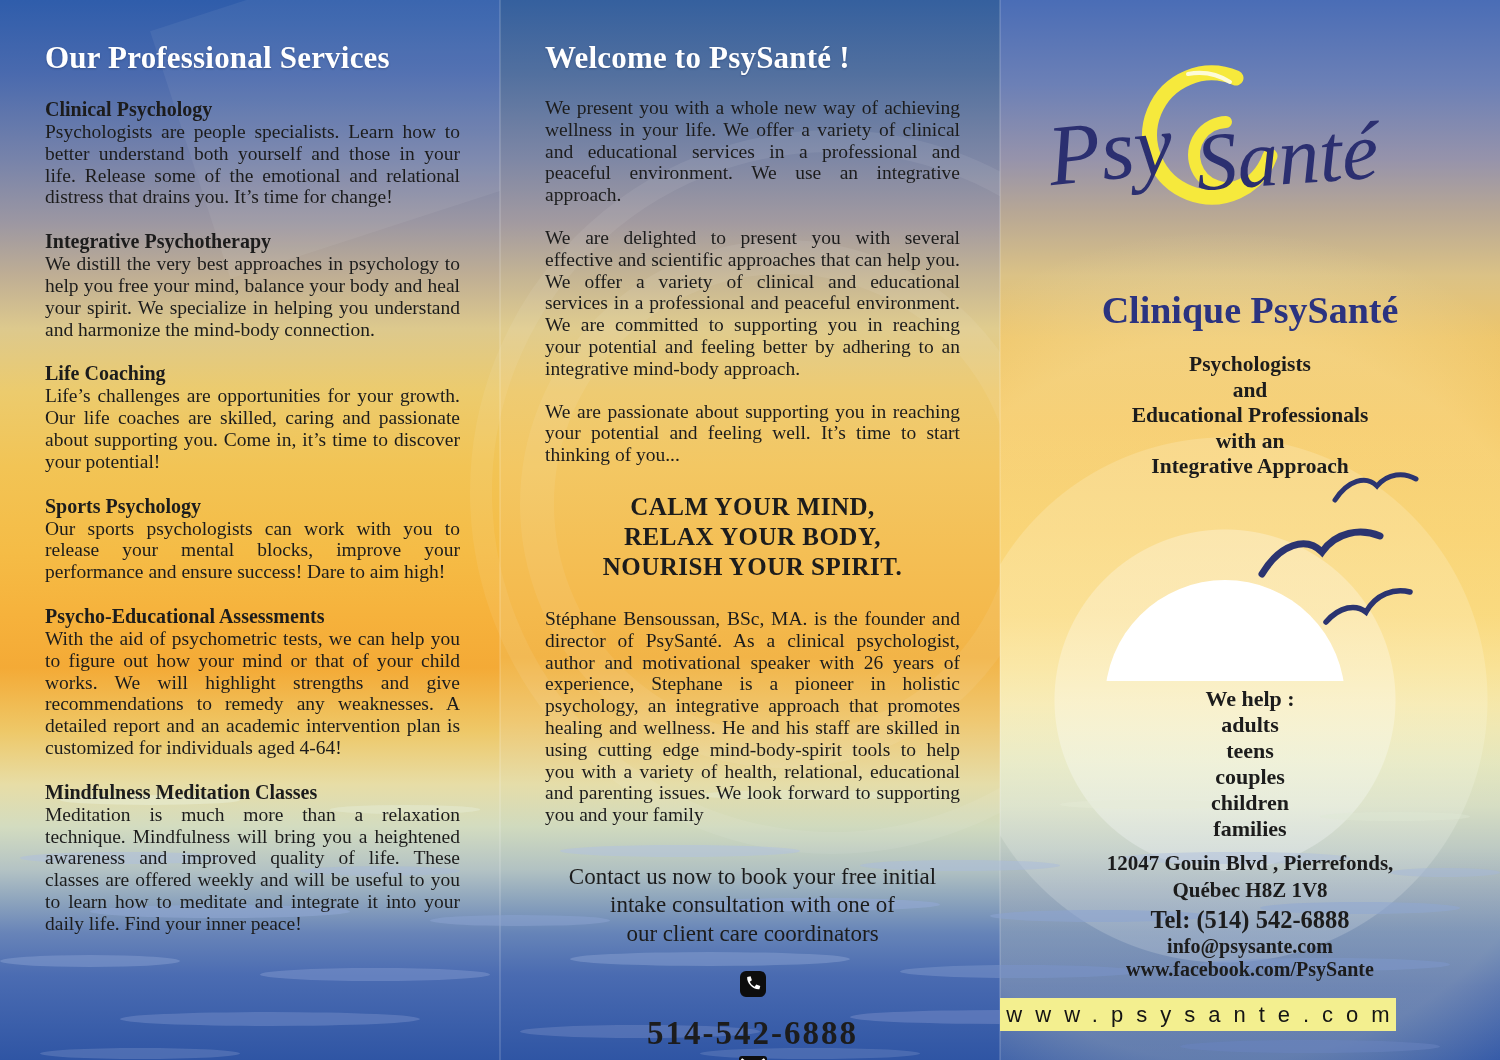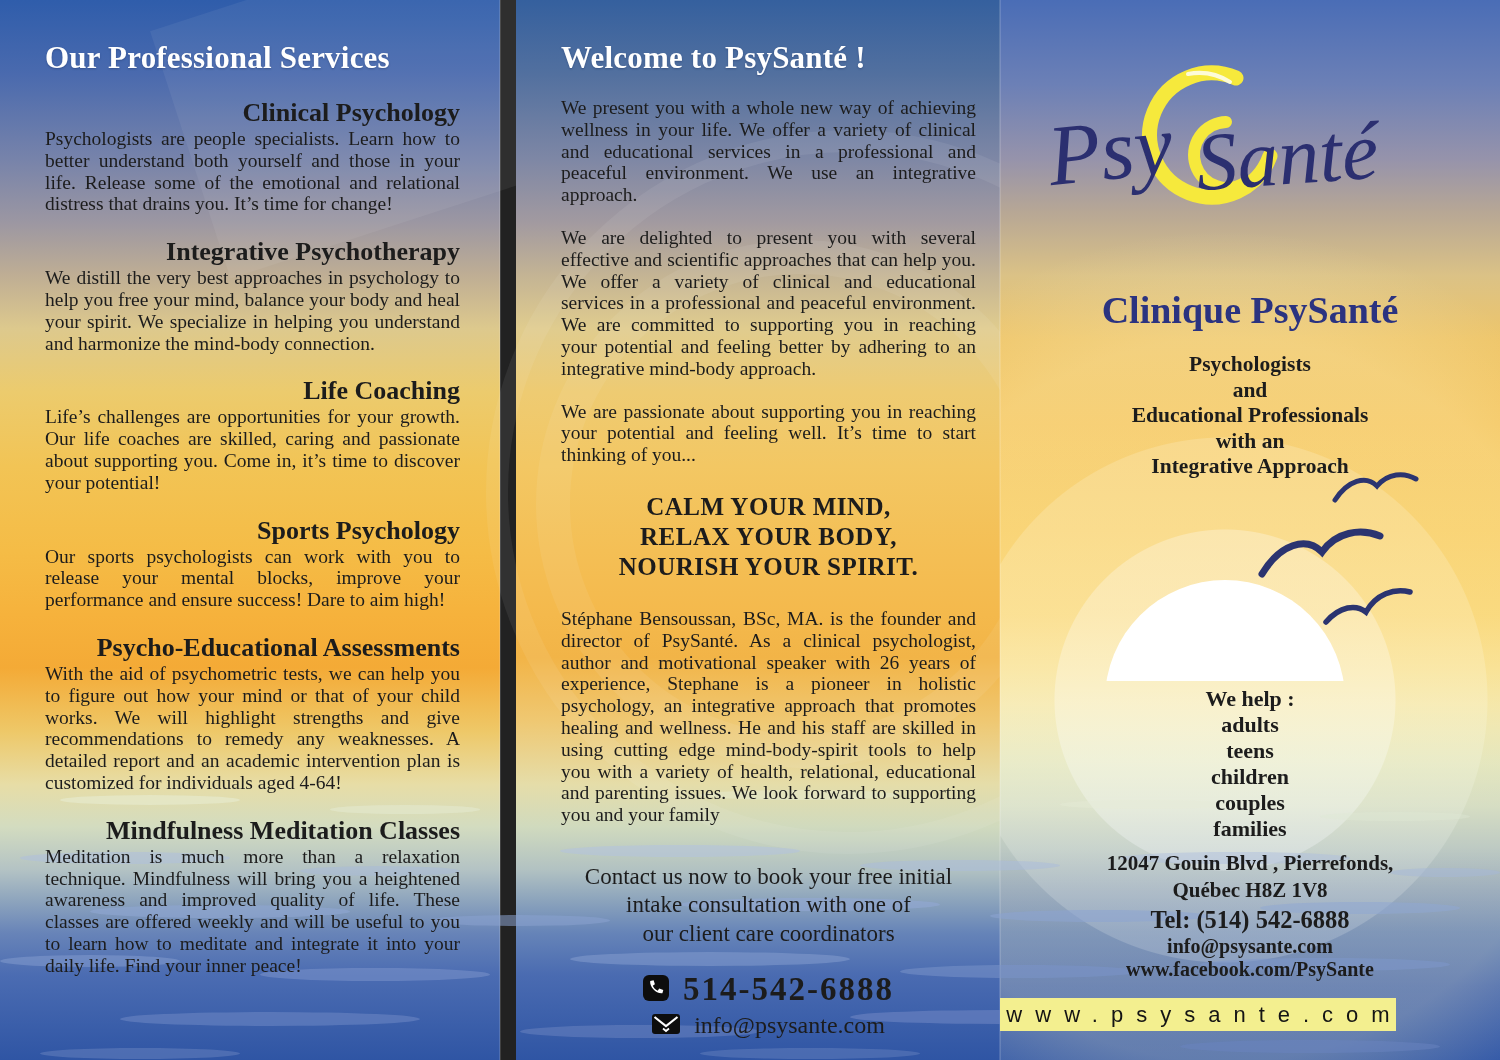--- a/index.html
+++ b/index.html
@@ -8,21 +8,21 @@
     font-family:"Liberation Serif","DejaVu Serif",serif;color:#1c1c1c;
   }
   .panel{position:absolute;top:0;width:500px;height:1060px;}
 
   
   #panel-left{left:0;background:linear-gradient(180deg,
     #2f5dab 0%, #4a6aae 7%, #7783aa 15%, #9c97a2 21%, #bfae94 26%,
     #ddc98d 31%, #eccb6d 37%, #f2c455 44%, #f5bc46 52%, #f6b23c 58%,
     #f4aa36 63%, #eec868 69%, #e7ddA6 74%, #d3dcc0 78%, #b4c3c4 82%,
     #8da4bd 85%, #6884b8 88%, #4b6cb2 92%, #2f55a4 100%);}
-  #panel-middle{left:516px;background:linear-gradient(180deg,
+  #panel-middle{left:500px;background:linear-gradient(180deg,
     #35609e 0%, #52709f 7%, #7e87a5 15%, #a29aa0 21%, #c4b494 26%,
     #e0cc8e 31%, #eecb72 37%, #f3c763 44%, #f4bf55 52%, #f4b94c 58%,
     #f2b447 62%, #efc872 68%, #e5dda9 74%, #d0dabe 78%, #b2c2c2 82%,
     #8ba3bc 85%, #6684b8 88%, #4a6bb1 92%, #2f55a4 100%);}
   #panel-right{left:1000px;background:
     radial-gradient(circle at 225px 700px,
       rgba(255,253,240,.55) 0px, rgba(255,253,240,.55) 170px,
       rgba(255,250,220,.38) 171px, rgba(255,250,220,.38) 262px,
       rgba(255,244,195,.25) 263px, rgba(255,244,195,.25) 362px,
       rgba(255,240,185,0) 470px),
@@ -35,29 +35,29 @@
   .fold{position:absolute;top:0;width:2px;height:1060px;background:rgba(255,255,255,.14);z-index:1;}
   .sky-streak{position:absolute;background:rgba(255,255,255,.06);z-index:0;pointer-events:none;}
   .wm-ring{position:absolute;border-radius:50%;border:34px solid rgba(255,255,255,.07);z-index:0;pointer-events:none;}
 
   
   .content{position:relative;z-index:2;padding:40px 40px 0 45px;}
   .panel-title{font-size:31px;font-weight:bold;color:#fff;letter-spacing:.2px;
     text-shadow:0 1px 2px rgba(30,50,100,.45);}
   .section{margin-top:22px;}
   .section:first-of-type{margin-top:29px;}
-  .sec-head{font-size:26px;font-weight:bold;text-align:right;}
+  .sec-head{font-size:20px;font-weight:bold;}
   .sec-body,.para{font-size:19.5px;line-height:21.8px;text-align:justify;}
   .para{margin-top:21px;}
   .para:first-of-type{margin-top:29px;}
 
   .slogan{margin-top:26px;text-align:center;font-weight:bold;font-size:25px;line-height:30px;letter-spacing:.5px;font-family:Liberation Serif, serif;}
   .bio{margin-top:26px;}
   .contact-prompt{margin-top:37px;text-align:center;font-size:23px;line-height:28.5px;}
-  .contact-row{display:flex;align-items:center;justify-content:center;gap:14px;}
+  .contact-row{display:flex;align-items:center;justify-content:center;gap:14px;flex-direction:column;}
   .phone-row{margin-top:23px;}
   .phone-num{font-size:33px;font-weight:bold;letter-spacing:2px;}
   .email-row{margin-top:4px;}
   .email-txt{font-size:24px;}
 
   
   .logo-wrap{position:absolute;left:0;top:52px;width:500px;height:210px;z-index:2;}
   .logo-spiral{position:absolute;left:118px;top:8px;z-index:1;}
   .logo-text{position:absolute;left:0;top:0;width:100%;height:100%;z-index:2;
     font-style:italic;color:#2b2f70;}
@@ -211,22 +211,22 @@
     <div class="birds" style="left:322px;top:580px;">
       <svg width="92" height="46" viewBox="0 0 92 46">
           <path d="M4 42 C18 26 34 24 44 32 C54 14 72 8 88 12" fill="none" stroke="#2b3470" stroke-width="5.5" stroke-linecap="round"></path>
         </svg>
     </div>
 
     <div class="we-help">
       <div>We help :</div>
       <div>adults</div>
       <div>teens</div>
+      <div>couples</div>
       <div>children</div>
-      <div>couples</div>
       <div>families</div>
     </div>
 
     <div class="addr-block">
       <div class="addr-line">12047 Gouin Blvd , Pierrefonds,</div>
       <div class="addr-line">Québec H8Z 1V8</div>
       <div class="tel-line">Tel: (514) 542-6888</div>
       <div class="small-line">info@psysante.com</div>
       <div class="small-line">www.facebook.com/PsySante</div>
     </div>

